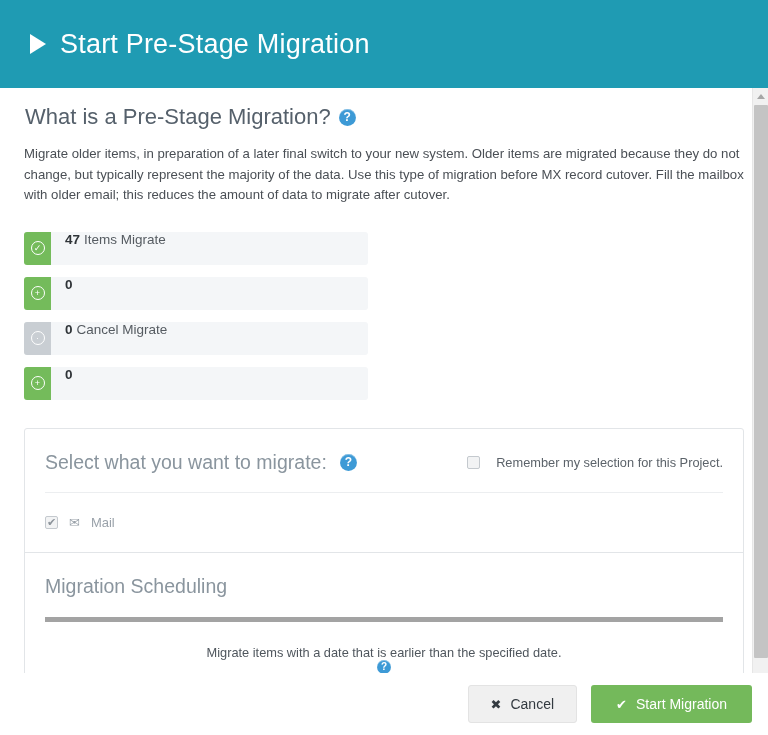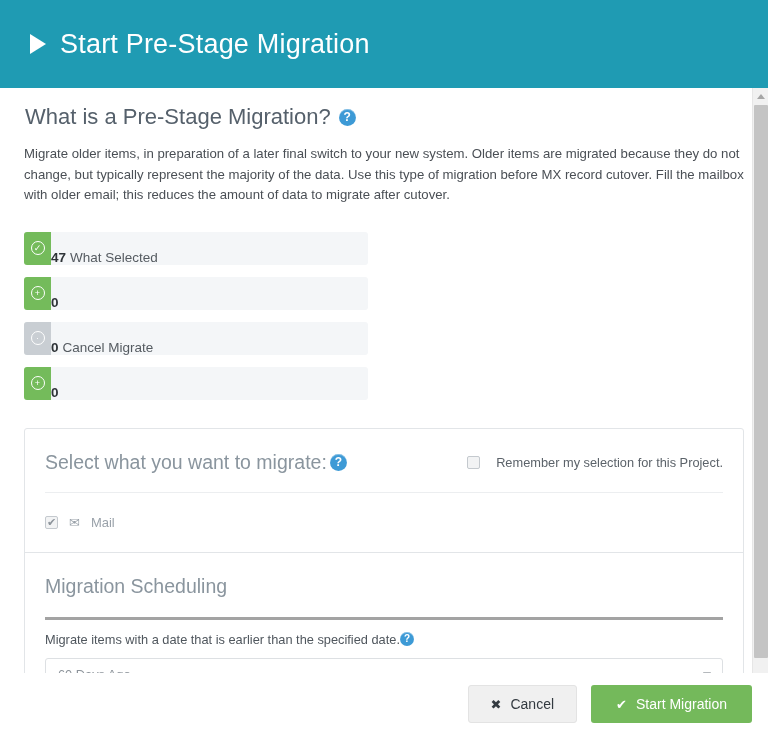--- a/index.html
+++ b/index.html
@@ -128,21 +128,22 @@
     border: 1.5px solid #ffffff;
     display: flex;
     align-items: center;
     justify-content: center;
     color: #ffffff;
     font-size: 9px;
     line-height: 1;
   }
   .stat-text {
     display: flex;
-    align-items: flex-end;
+    align-items: flex-start;
+    padding-left: 14px;
     font-size: 13.5px;
     color: #555b61;
     white-space: nowrap;
   }
   .stat-text b { color: #2f3438; font-weight: bold; margin-right: 4px; }
 
   
   .panel {
     margin-top: 28px;
     border: 1px solid #e2e5e8;
@@ -159,29 +160,29 @@
     justify-content: space-between;
     padding-bottom: 18px;
     border-bottom: 1px solid #eceef0;
   }
   .section-title {
     font-size: 19.5px;
     font-weight: 400;
     color: #8a959e;
     display: flex;
     align-items: center;
-    gap: 3px;
+    gap: 13px;
     line-height: 1.2;
   }
   .section-title-plain {
     font-size: 19.5px;
     font-weight: 400;
     color: #8a959e;
     padding-bottom: 18px;
-    border-bottom: 3px solid #a3a3a3;
+    border-bottom: 5px solid #a3a3a3;
     line-height: 1.2;
   }
 
   
   .cb-row {
     display: flex;
     align-items: center;
     gap: 16px;
     font-size: 12.8px;
     color: #5c636a;
@@ -210,23 +211,24 @@
     padding-bottom: 4px;
     font-size: 13px;
     color: #9aa2aa;
   }
   .mail-icon { font-size: 13px; color: #9aa2aa; }
 
   
   .field-label {
     display: flex;
     align-items: center;
-    margin-top: 12px;
+    margin-top: 23px;
     font-size: 12.8px;
     color: #4f565d;
+    flex-direction: column;
   }
   .select-box {
     position: relative;
     margin-top: 11px;
     height: 34px;
     border: 1px solid #dde0e3;
     border-radius: 3px;
     background: #ffffff;
     display: flex;
     align-items: center;
@@ -344,21 +346,21 @@
       <p class="intro-body">Migrate older items, in preparation of a later final switch to your new system. Older items are migrated because they do not change, but typically represent the majority of the data. Use this type of migration before MX record cutover. Fill the mailbox with older email; this reduces the amount of data to migrate after cutover.</p>
 
       <div class="stats">
 
         <div class="stat">
           <div class="stat-badge green">
             <span class="badge-circle">✓</span>
           </div>
           <div class="stat-text">
             <b>47</b>
-            <span>What Selected</span>
+            <span>Items Migrate</span>
           </div>
         </div>
 
         <div class="stat">
           <div class="stat-badge green">
             <span class="badge-circle">+</span>
           </div>
           <div class="stat-text">
             <b>0</b>
           </div>

